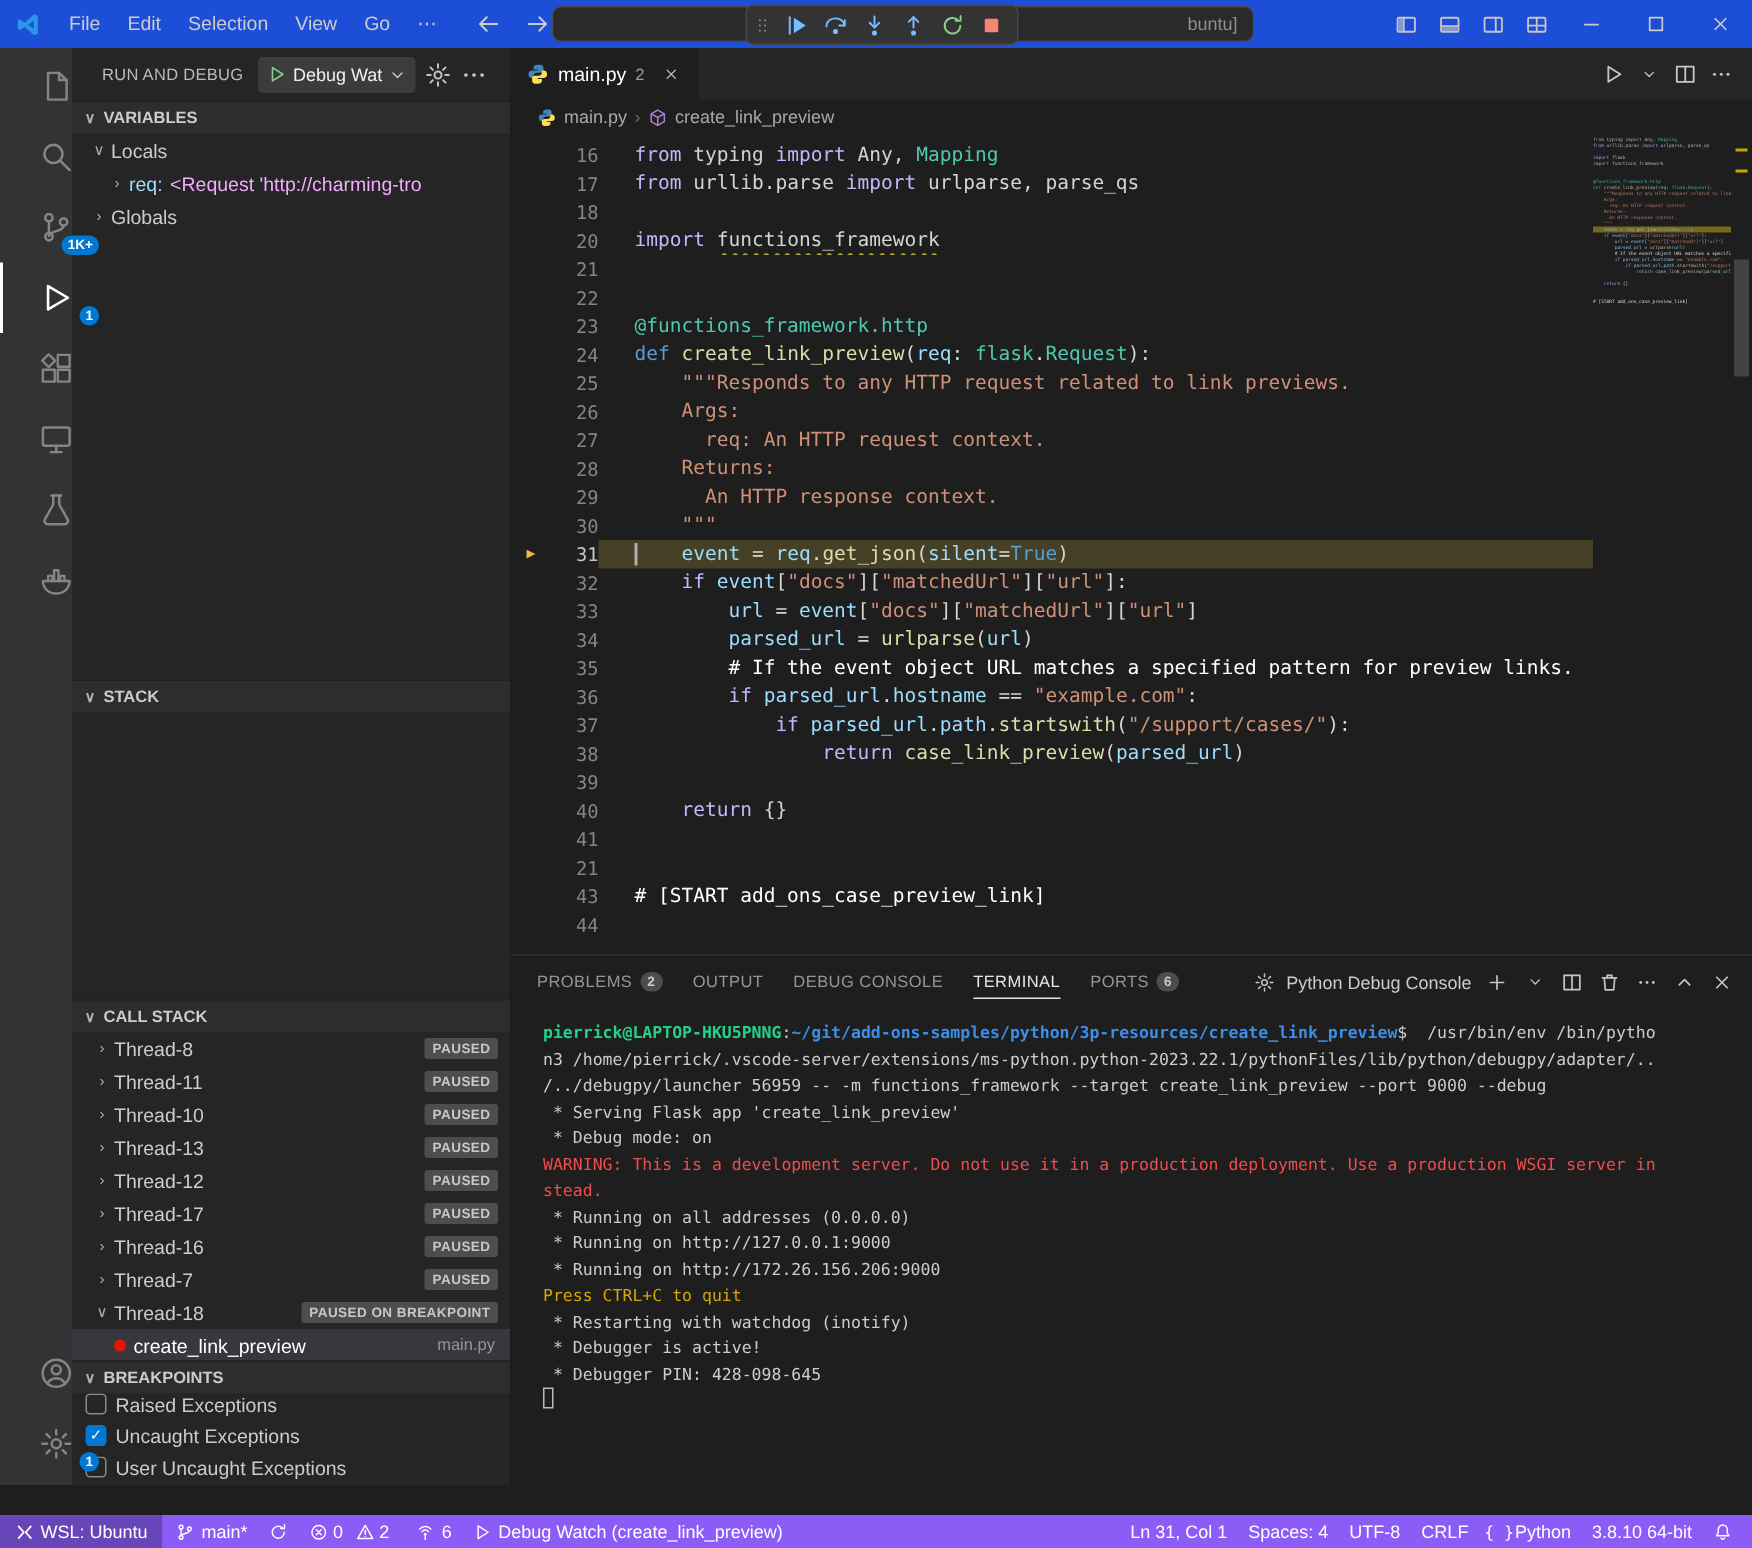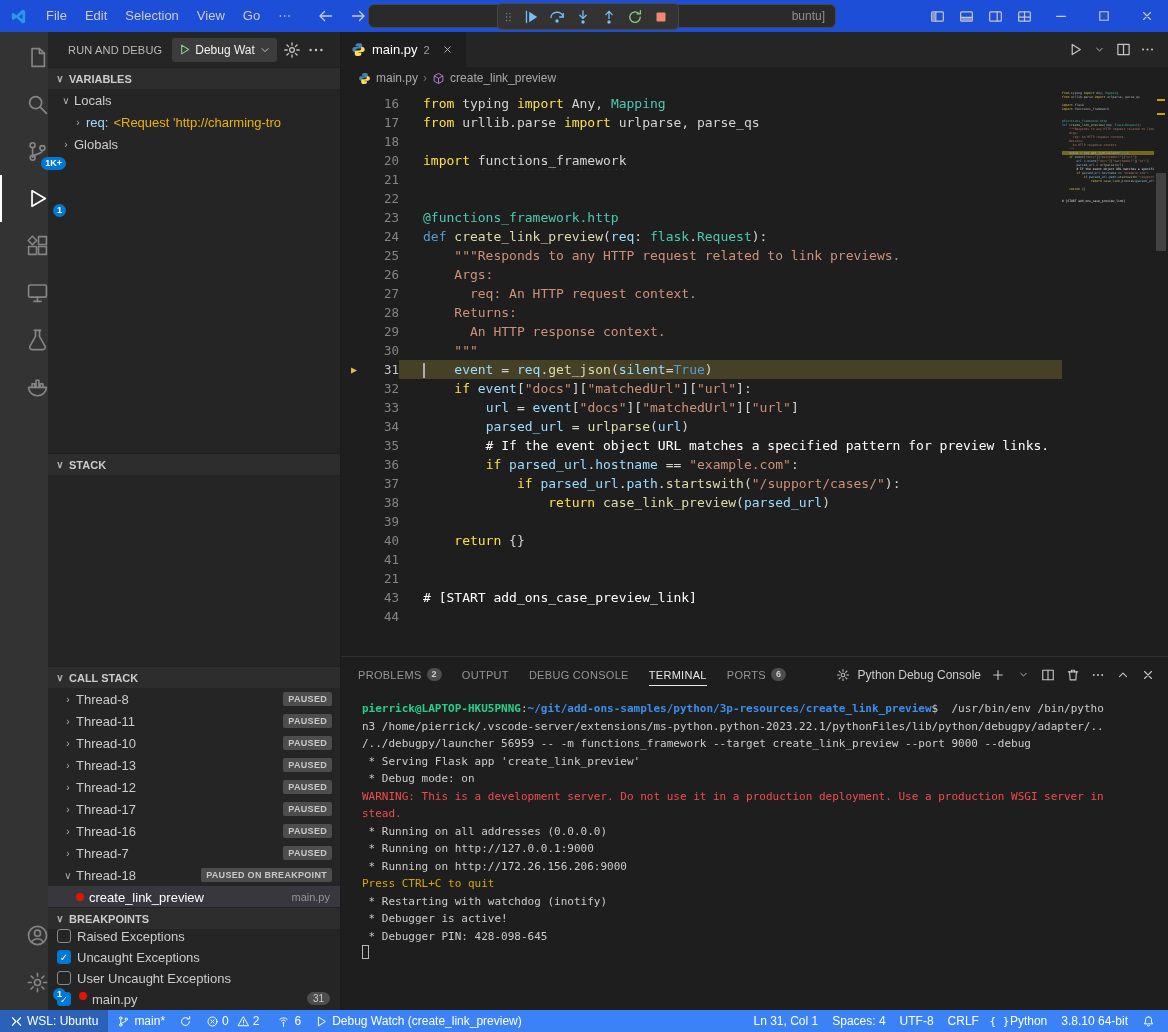--- a/index.html
+++ b/index.html
@@ -48,21 +48,21 @@
   .section-header{height:22px;flex:none;display:flex;align-items:center;font-size:11px;font-weight:bold;color:#cccccc;background:#2d2d2e;border-top:1px solid #202021;padding-left:4px;gap:1px}
   .section-body{flex:1;overflow:hidden}
   .sec-variables{height:386px;flex:none}
   .sec-watch{height:213px;flex:none}
   .sec-callstack{height:241px;flex:none}
   .sec-breakpoints{flex:1}
   .twisty{width:16px;flex:none;text-align:center;color:#b0b0b0;font-size:10px}
   .tree-row{height:22px;display:flex;align-items:center;color:#cccccc;white-space:nowrap;overflow:hidden}
   .tree-row .lbl{overflow:hidden;text-overflow:clip}
   .var-key{color:#9cdcfe;margin-right:5px}
-  .var-value{color:#eab308;overflow:hidden;white-space:nowrap}
+  .var-value{color:#f0abfc;overflow:hidden;white-space:nowrap}
   .pill{margin-left:auto;margin-right:8px;background:#4d4d4d;color:#c8c8c8;font-size:9px;letter-spacing:.3px;padding:2px 5px;border-radius:2px;flex:none;font-weight:bold}
   .frame-row{padding-left:26px}
   .frame-row.selected{background:#37373d;color:#fff}
   .file-label{margin-left:auto;margin-right:10px;color:#969696;font-size:11px}
   .dot-red{width:8px;height:8px;border-radius:50%;background:#e51400;flex:none;margin:0 5px 0 2px}
   .bp-row{height:21px;display:flex;align-items:flex-start;color:#cccccc;white-space:nowrap;overflow:hidden}
   .checkbox{width:14px;height:14px;border:1px solid #8a8a8a;border-radius:3px;margin:0 6px 0 9px;flex:none;display:flex;align-items:center;justify-content:center;font-size:10px;color:#fff;background:transparent}
   .checkbox.checked{background:var(--accent,#0078d4);border-color:var(--accent,#0078d4)}
   .bp-right{margin-left:auto;margin-right:10px;background:#4d4d4d;border-radius:9px;padding:1px 6px;font-size:10px;color:#ccc}
 
@@ -86,21 +86,21 @@
   .editor{flex:1;position:relative;overflow:hidden}
   .code-area{position:absolute;left:0;top:0;bottom:0;right:106px;font-family:"DejaVu Sans Mono","Liberation Mono",monospace;font-size:13px;line-height:19px;padding-top:5px;overflow:hidden}
   .code-line{display:flex;height:19px;white-space:pre}
   .glyph{width:26px;flex:none;display:flex;align-items:center;justify-content:center}
   .stack-arrow{color:#e9b949;font-size:10px;line-height:1}
   .lnum{width:32px;flex:none;text-align:right;color:#858585;font-size:12.5px}
   .lnum.cur{color:#c6c6c6}
   .lcode{flex:1;padding-left:24px;overflow:hidden}
   .lcode.cur-line{background:var(--curline,rgba(255,228,80,.18))}
   .caret{display:inline-block;width:1.5px;height:15px;background:#aeafad;vertical-align:middle;margin-right:-1.5px}
-  .tk-k{color:#fde047}.tk-b{color:#569cd6}.tk-f{color:#dcdcaa}.tk-t{color:#4ec9b0}
+  .tk-k{color:#c4b5fd}.tk-b{color:#569cd6}.tk-f{color:#dcdcaa}.tk-t{color:#4ec9b0}
   .tk-s{color:#ce9178}.tk-c{color:#ffffff}.tk-v{color:#9cdcfe}.tk-p{color:#d4d4d4}
   .tk-u{color:#d4d4d4;text-decoration:underline;text-decoration-style:wavy;text-decoration-color:#b8a935;text-underline-offset:4px;text-decoration-thickness:1px}
   .minimap{position:absolute;top:2px;right:14px;width:92px;font-family:"DejaVu Sans Mono",monospace;font-size:3px;line-height:4px;white-space:pre;opacity:.8;overflow:hidden}
   .mm-line{height:4px;overflow:hidden}
   .mm-line.mmcur{background:#8a7a1e}
   .v-scroll{position:absolute;top:0;right:0;bottom:0;width:14px}
   .v-slider{position:absolute;top:84px;right:2px;width:10px;height:78px;background:rgba(121,121,121,.4)}
   .ov-mark{position:absolute;right:3px;width:8px;height:2px;background:#c8a400}
 
   
@@ -667,21 +667,21 @@
                 <path d="M4 4l8 8M12 4l-8 8"></path>
               </svg>
             </span>
         </div>
       </div>
       <div class="terminal"><div class="t-line"><span class="tc-g">pierrick@LAPTOP-HKU5PNNG</span><span class="tc-w">:</span><span class="tc-b">~/git/add-ons-samples/python/3p-resources/create_link_preview</span><span class="tc-w">$  /usr/bin/env /bin/pytho</span></div><div class="t-line"><span class="tc-w">n3 /home/pierrick/.vscode-server/extensions/ms-python.python-2023.22.1/pythonFiles/lib/python/debugpy/adapter/..</span></div><div class="t-line"><span class="tc-w">/../debugpy/launcher 56959 -- -m functions_framework --target create_link_preview --port 9000 --debug</span></div><div class="t-line"><span class="tc-w"> * Serving Flask app 'create_link_preview'</span></div><div class="t-line"><span class="tc-w"> * Debug mode: on</span></div><div class="t-line"><span class="tc-r">WARNING: This is a development server. Do not use it in a production deployment. Use a production WSGI server in</span></div><div class="t-line"><span class="tc-r">stead.</span></div><div class="t-line"><span class="tc-w"> * Running on all addresses (0.0.0.0)</span></div><div class="t-line"><span class="tc-w"> * Running on http://127.0.0.1:9000</span></div><div class="t-line"><span class="tc-w"> * Running on http://172.26.156.206:9000</span></div><div class="t-line"><span class="tc-y">Press CTRL+C to quit</span></div><div class="t-line"><span class="tc-w"> * Restarting with watchdog (inotify)</span></div><div class="t-line"><span class="tc-w"> * Debugger is active!</span></div><div class="t-line"><span class="tc-w"> * Debugger PIN: 428-098-645</span></div><div class="t-line"><span class="t-cursor"></span></div></div>
     </div>
   </div>
 </div>
 
-<div class="statusbar" style="background: #3b82f6;">
+<div class="statusbar" style="background: #8b5cf6; margin-top: 20px;">
   <div class="sb-left">
       <div class="sb-item remote">
         <span class="icon">
           <svg viewBox="0 0 16 16" fill="none" stroke="currentColor" stroke-width="1.5" stroke-linecap="round" stroke-linejoin="round">
             <path d="M3 3.2L7.2 8 3 12.8"></path>
             <path d="M13 3.2L8.8 8l4.2 4.8"></path>
           </svg>
         </span>
         <span>WSL: Ubuntu</span>
       </div>

